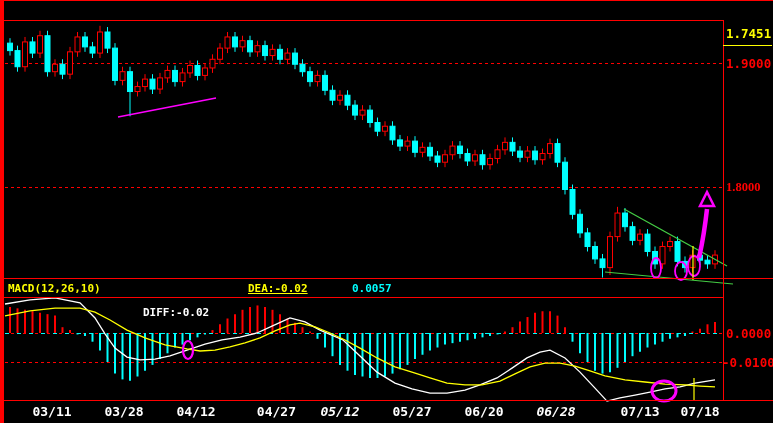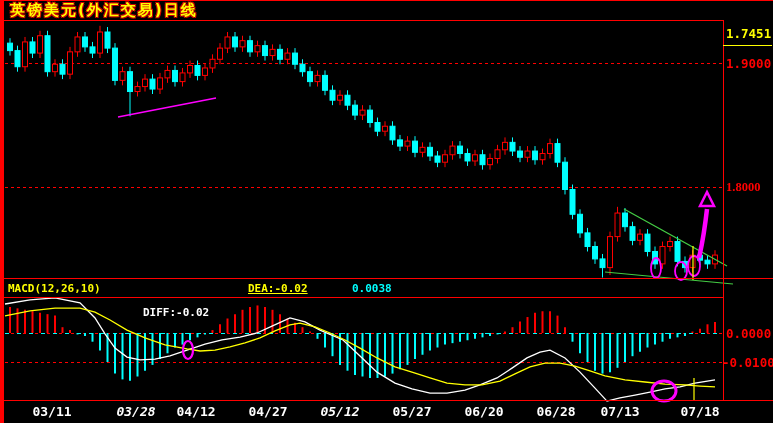--- a/index.html
+++ b/index.html
@@ -346,38 +346,37 @@
         <line x1="0" y1="0.5" x2="773" y2="0.5" stroke="#ff0000"></line>
         <line x1="0" y1="20.5" x2="723" y2="20.5" stroke="#ff0000"></line>
         <line x1="0" y1="278.5" x2="773" y2="278.5" stroke="#ff0000"></line>
         <line x1="0" y1="297.5" x2="723" y2="297.5" stroke="#ff0000"></line>
         <line x1="0" y1="400.5" x2="773" y2="400.5" stroke="#ff0000"></line>
         <line x1="723.5" y1="20" x2="723.5" y2="400" stroke="#ff0000"></line>
         <line x1="723" y1="45.5" x2="772" y2="45.5" stroke="#ffff00"></line>
       </g>
     </svg>
 
-  <div class="title">英镑美元(外汇交易)日线</div>
 
   <div class="lbl last">1.7451</div>
   <div class="lbl p19">1.9000</div>
   <div class="lbl p18">1.8000</div>
   <div class="lbl m0">0.0000</div>
   <div class="lbl m1">-0.0100</div>
 
   <span class="hdr h-macd">MACD(12,26,10)</span>
   <span class="hdr h-diff">DIFF:-0.02</span>
   <span class="hdr h-dea">DEA:-0.02</span>
-  <span class="hdr h-val">0.0038</span>
+  <span class="hdr h-val">0.0057</span>
 
   <div class="dates">
       <span style="left: 24px;">03/11</span>
-      <span style="left: 108px; font-style: italic;">03/28</span>
+      <span style="left: 96px;">03/28</span>
       <span style="left: 168px;">04/12</span>
-      <span style="left: 240px;">04/27</span>
+      <span style="left: 240px; text-align: right;">04/27</span>
       <span style="left: 312px; font-style: italic;">05/12</span>
       <span style="left: 384px;">05/27</span>
       <span style="left: 456px;">06/20</span>
-      <span style="left: 528px;">06/28</span>
-      <span style="left: 592px;">07/13</span>
+      <span style="left: 528px; font-style: italic;">06/28</span>
+      <span style="left: 612px;">07/13</span>
       <span style="left: 672px;">07/18</span>
     </div>
 </div>
 
 </body></html>

